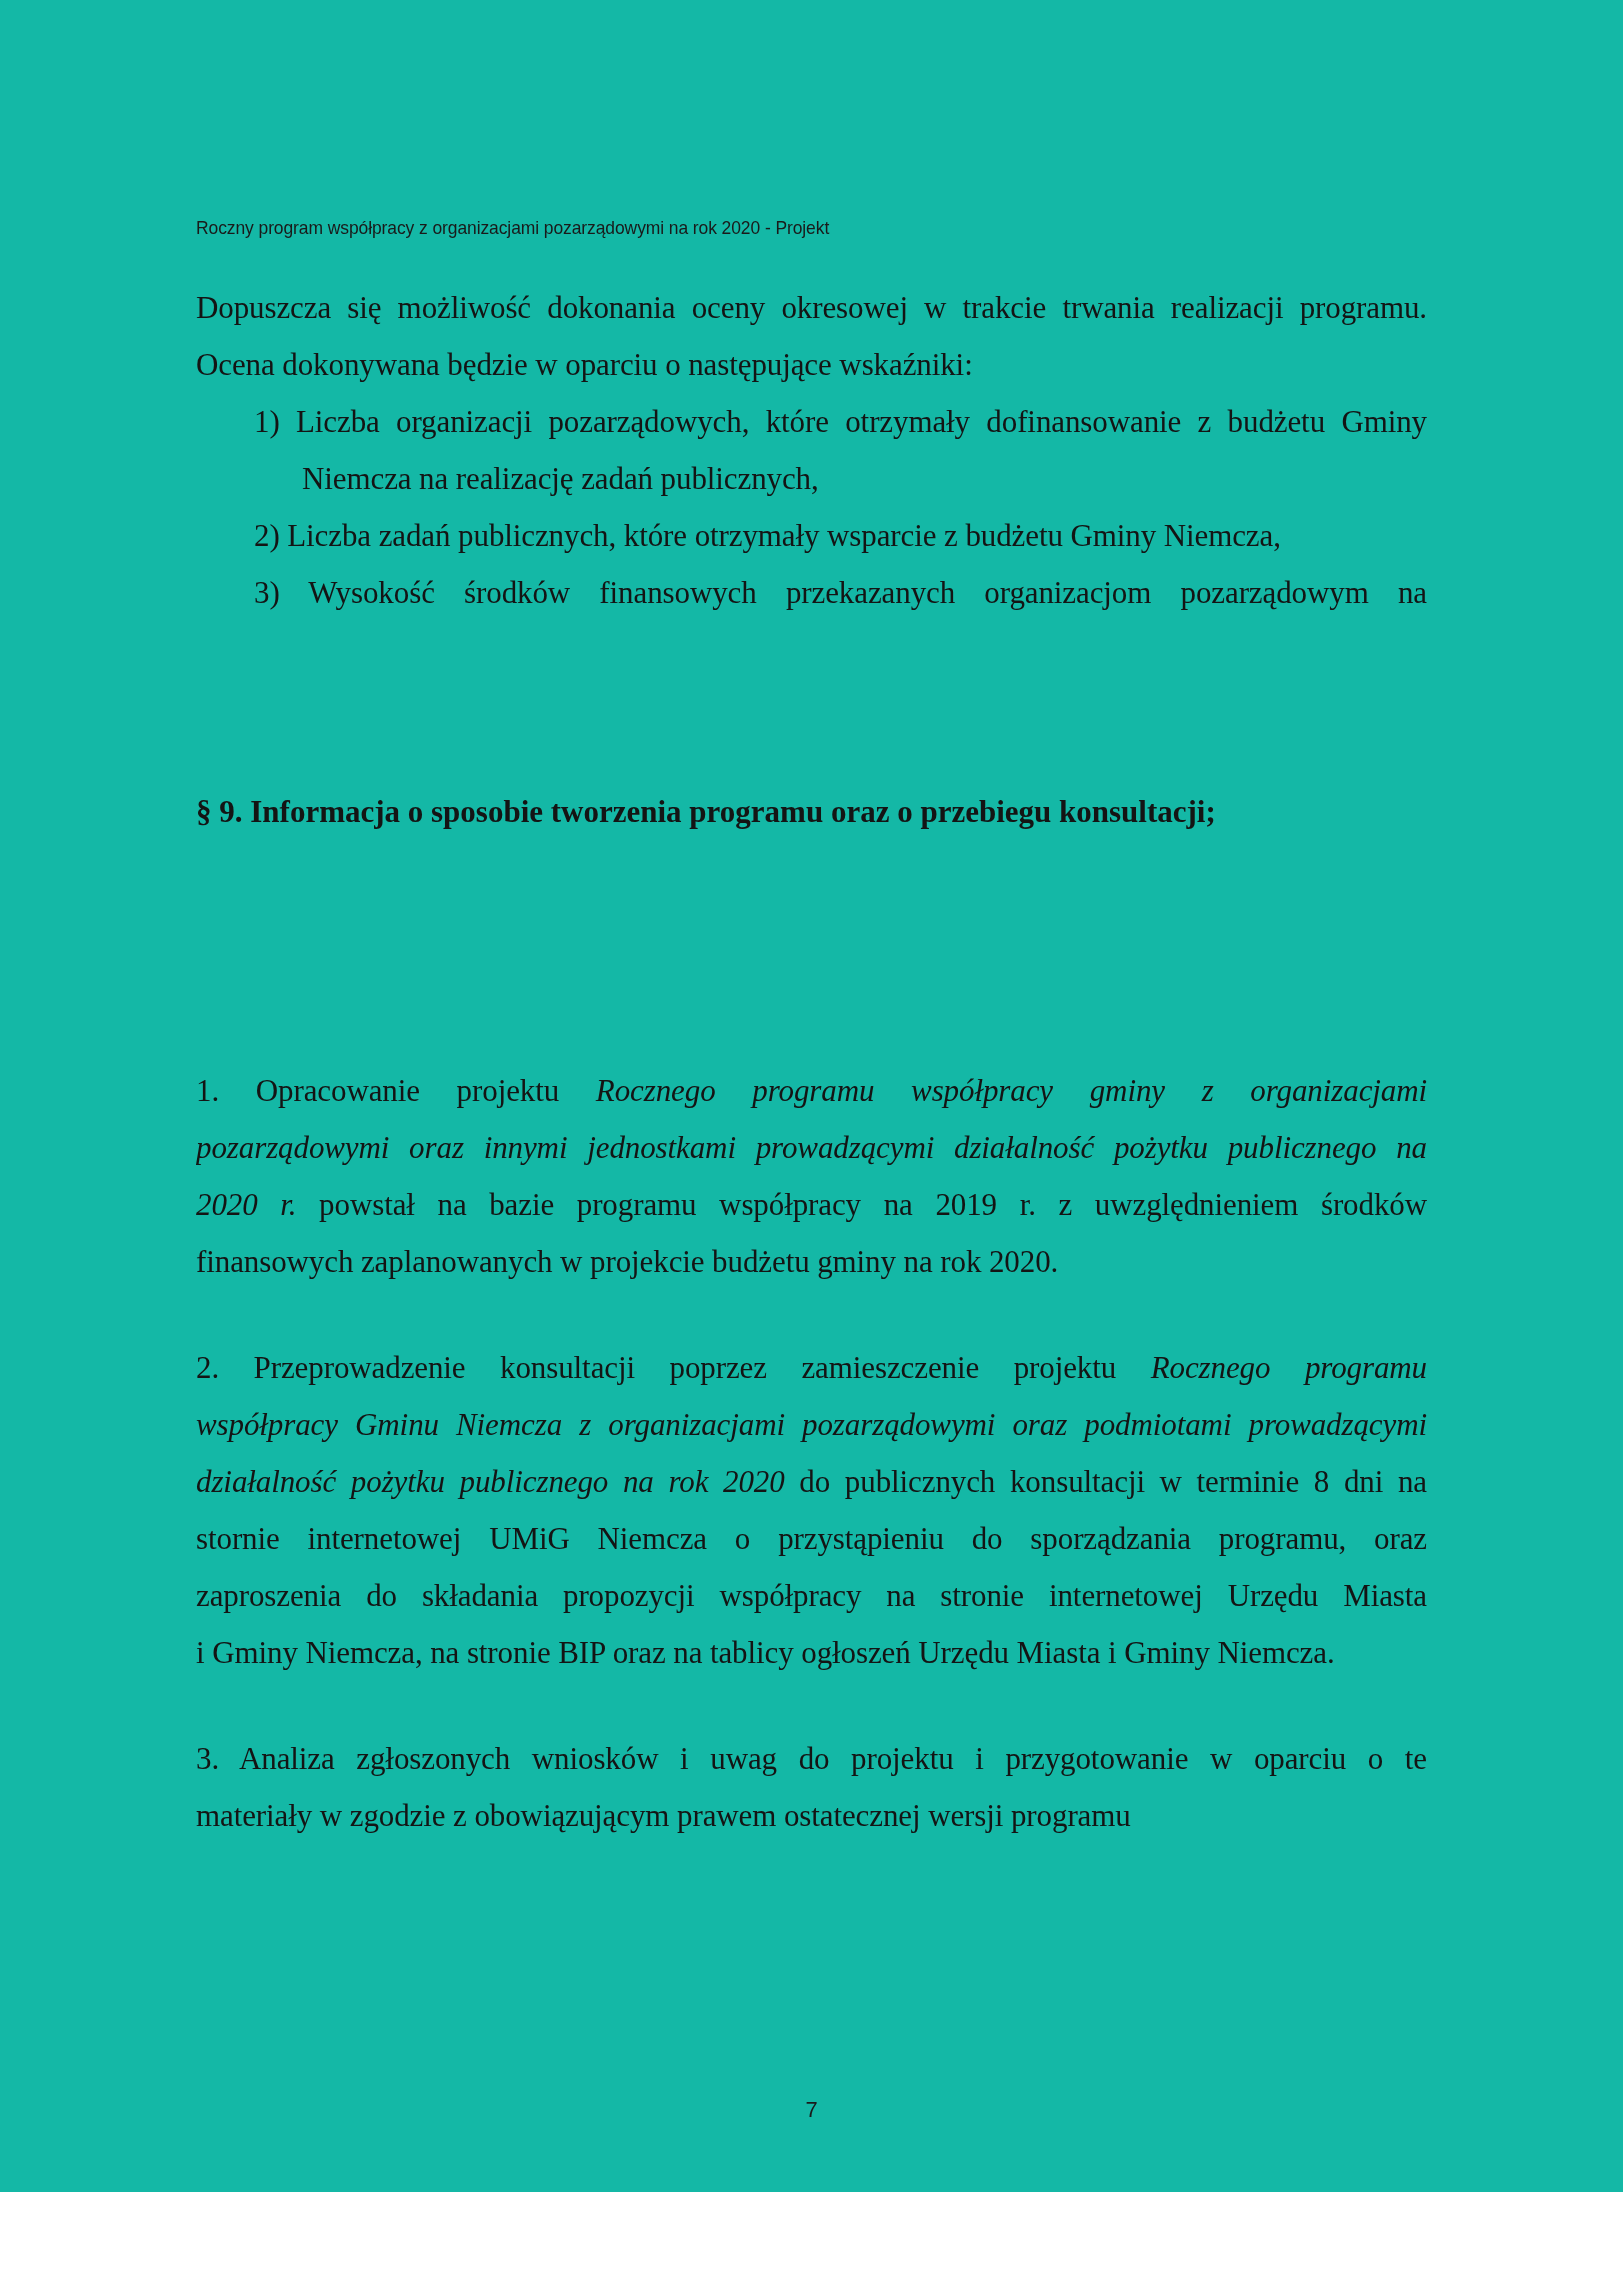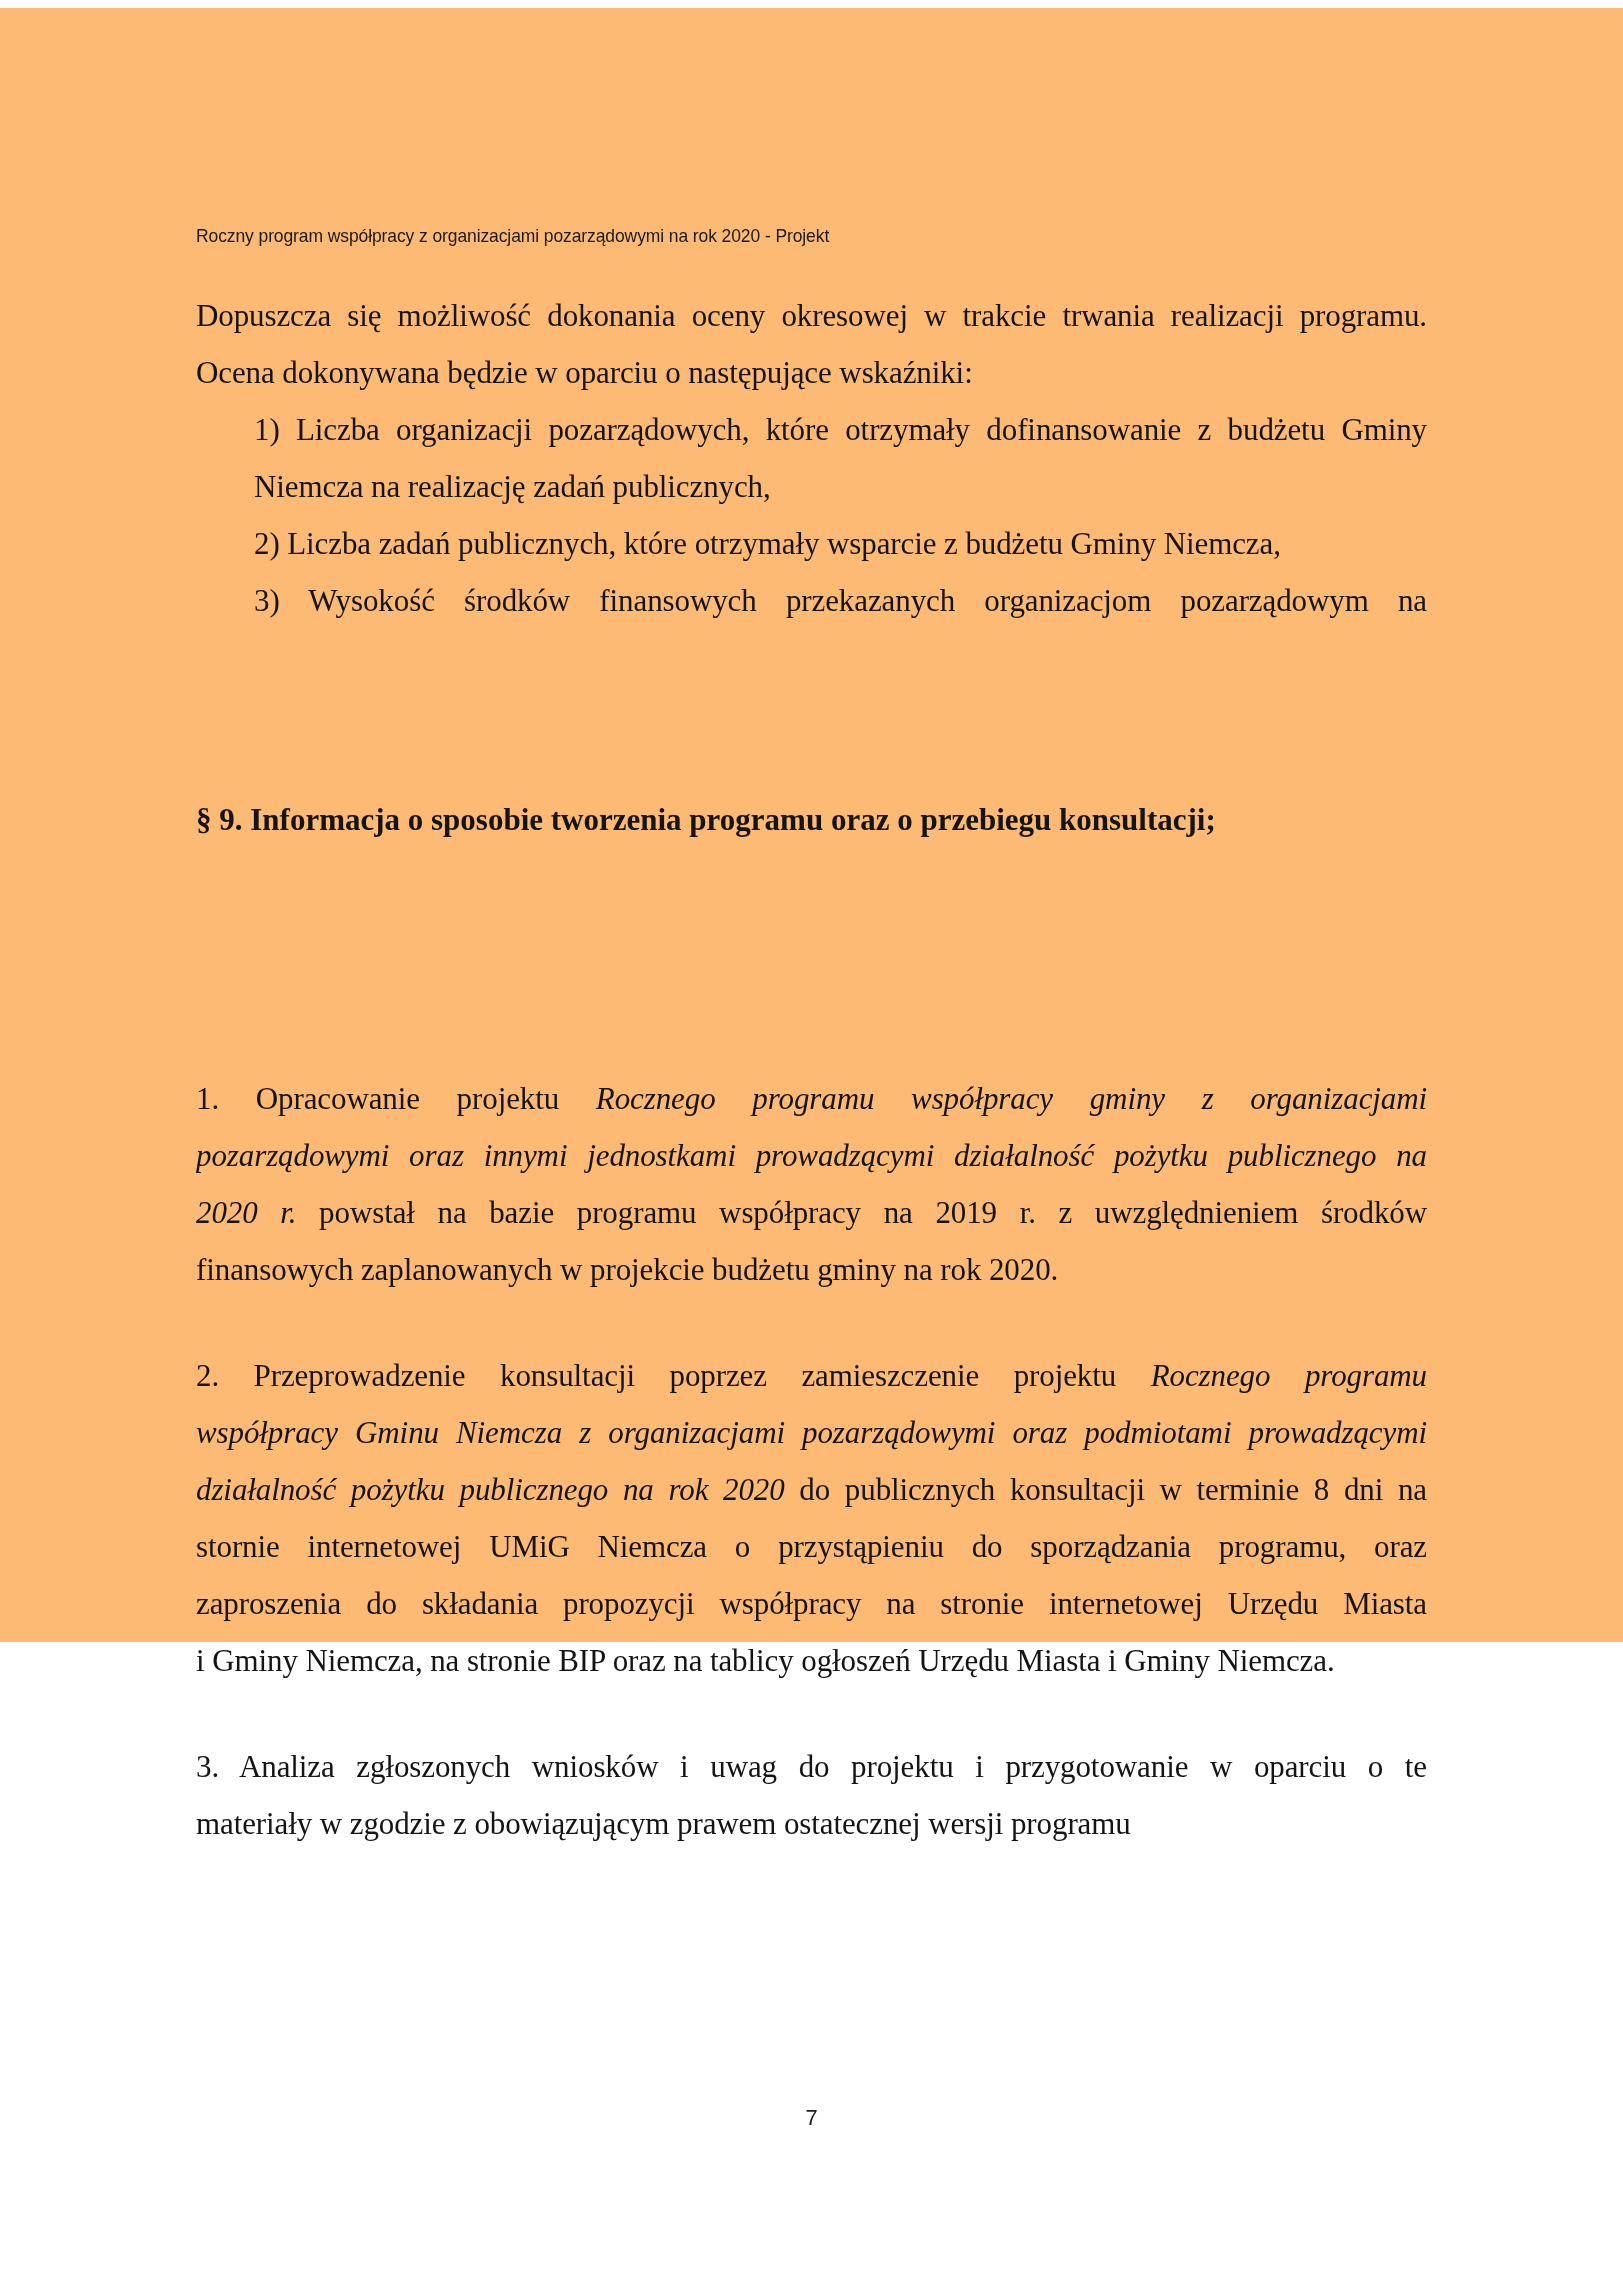--- a/index.html
+++ b/index.html
@@ -11,24 +11,24 @@
       width: 1623px;
       height: 2295px;
       position: relative;
       overflow: hidden;
       color: #141414;
       font-family: "Liberation Serif", "DejaVu Serif", serif;
     }
     .page {
       position: absolute;
       left: 0;
-      top: 8px;
+      top: 0;
       width: 1623px;
-      height: 1634px;
-      background: #fdba74;
+      height: 2192px;
+      background: #14b8a6;
     }
     .running-header {
       position: absolute;
       left: 196px;
       top: 217px;
       font-family: "Liberation Sans", "DejaVu Sans", sans-serif;
       font-size: 19px;
       letter-spacing: -0.1px;
       transform: scaleX(0.92);
       transform-origin: left top;
@@ -80,21 +80,21 @@
 <body>
 
 <div class="page">
 
   <div class="running-header">Roczny program współpracy z organizacjami pozarządowymi na rok 2020 - Projekt</div>
 
   <div class="line justify" style="top:288px;">Dopuszcza się możliwość dokonania oceny okresowej w trakcie trwania realizacji programu.</div>
   <div class="line" style="top:345px;">Ocena dokonywana będzie w oparciu o następujące wskaźniki:</div>
 
   <div class="line indent justify" style="top:402px;">1) Liczba organizacji pozarządowych, które otrzymały dofinansowanie z budżetu Gminy</div>
-  <div class="line indent" style="top:459px;">Niemcza na realizację zadań publicznych,</div>
+  <div class="line indent" style="top:459px;margin-left:48px;">Niemcza na realizację zadań publicznych,</div>
   <div class="line indent" style="top:516px;">2) Liczba zadań publicznych, które otrzymały wsparcie z budżetu Gminy Niemcza,</div>
   <div class="line indent justify" style="top:573px;">3) Wysokość środków finansowych przekazanych organizacjom pozarządowym na</div>
 
   <div class="heading">§ 9. Informacja o sposobie tworzenia programu oraz o przebiegu konsultacji;</div>
 
 
   <div class="line justify" style="top:1071px;">
     <span>1. Opracowanie  projektu </span><em>Rocznego programu współpracy gminy z organizacjami</em>
   </div>
   <div class="line justify" style="top:1128px;">

